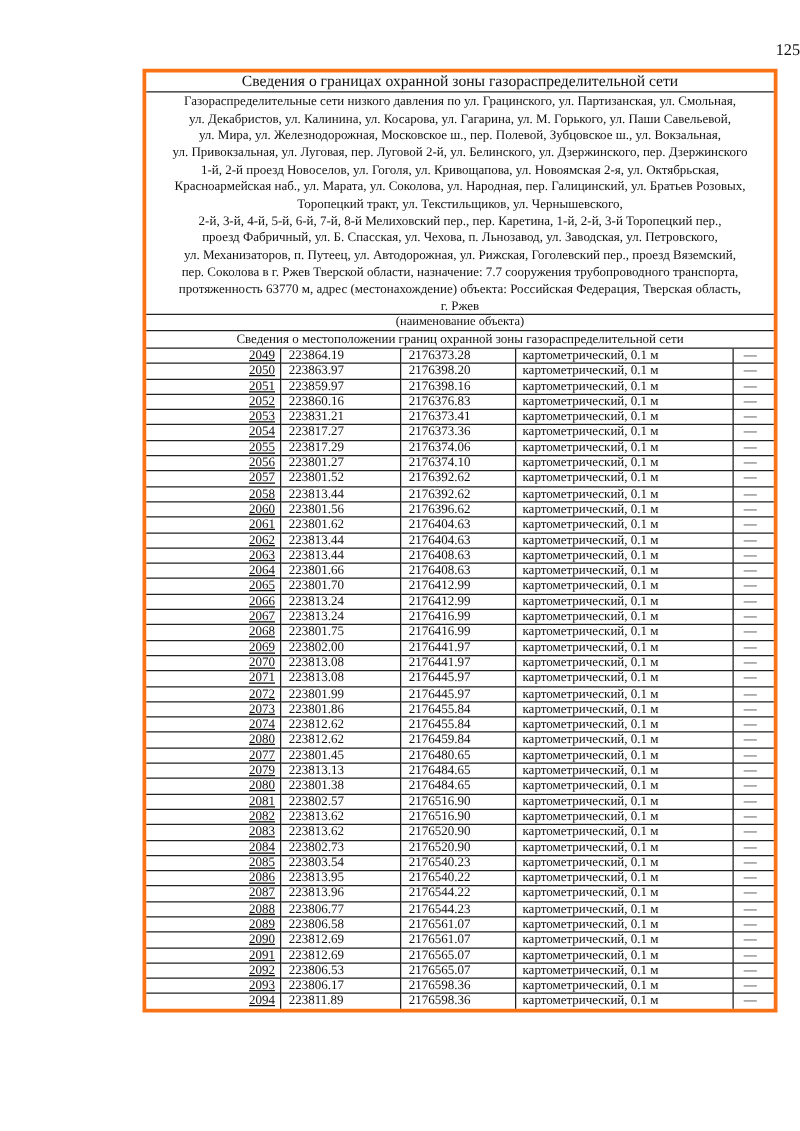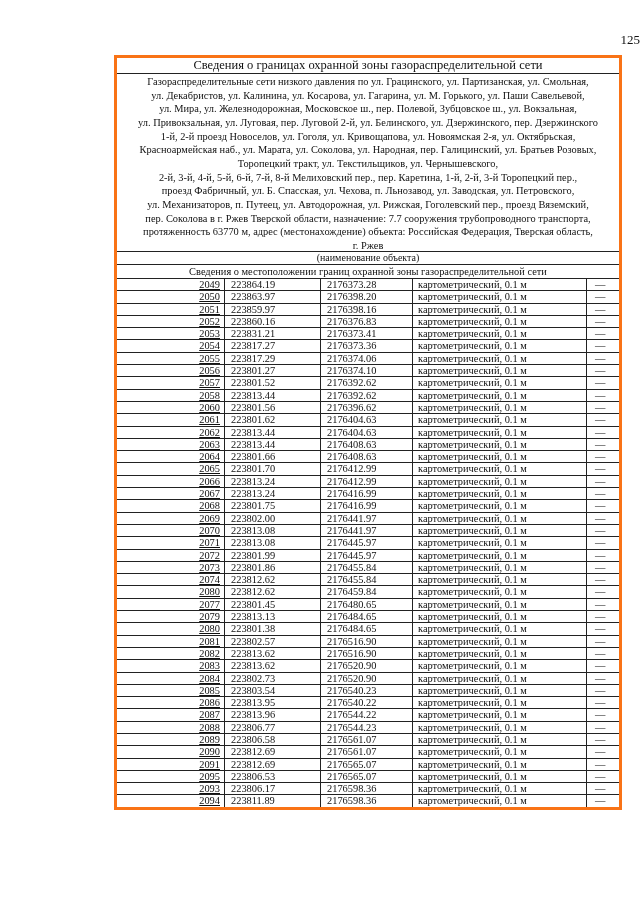--- a/index.html
+++ b/index.html
@@ -325,21 +325,21 @@
           <td class="c-note">—</td>
         </tr>
         <tr>
           <td class="c-num">2091</td>
           <td class="c-x">223812.69</td>
           <td class="c-y">2176565.07</td>
           <td class="c-method">картометрический, 0.1 м</td>
           <td class="c-note">—</td>
         </tr>
         <tr>
-          <td class="c-num">2095</td>
+          <td class="c-num">2092</td>
           <td class="c-x">223806.53</td>
           <td class="c-y">2176565.07</td>
           <td class="c-method">картометрический, 0.1 м</td>
           <td class="c-note">—</td>
         </tr>
         <tr>
           <td class="c-num">2093</td>
           <td class="c-x">223806.17</td>
           <td class="c-y">2176598.36</td>
           <td class="c-method">картометрический, 0.1 м</td>

